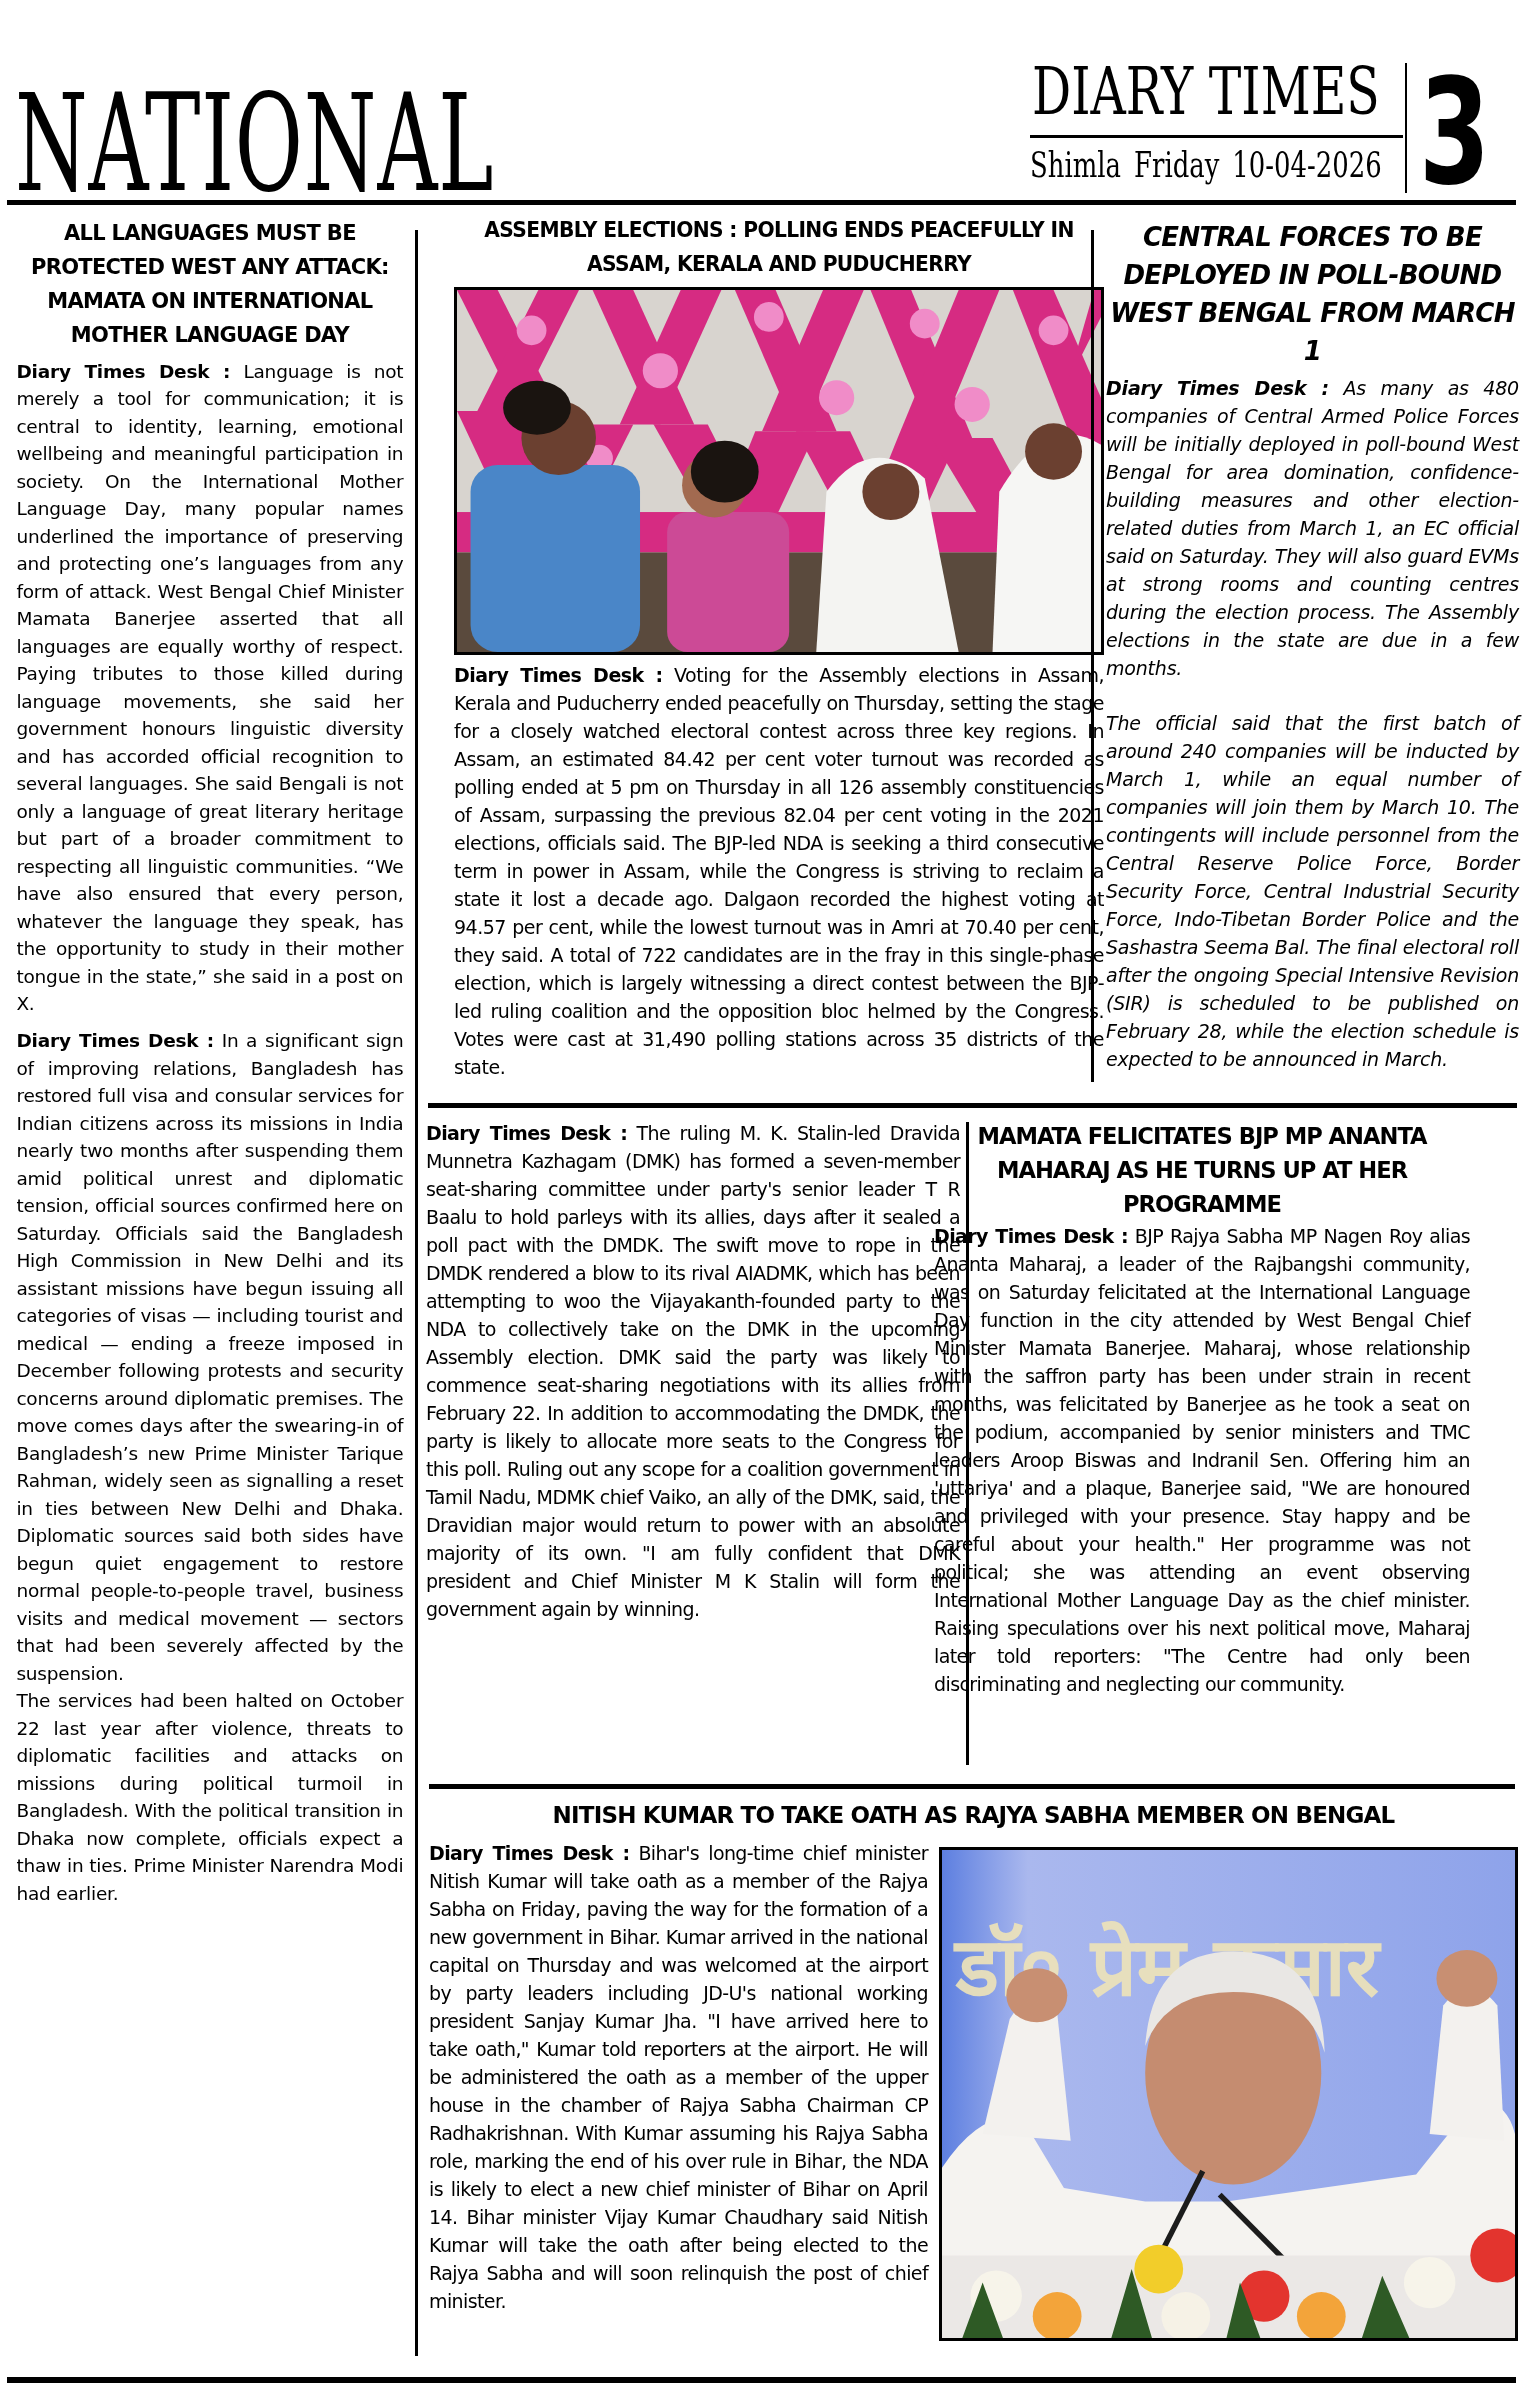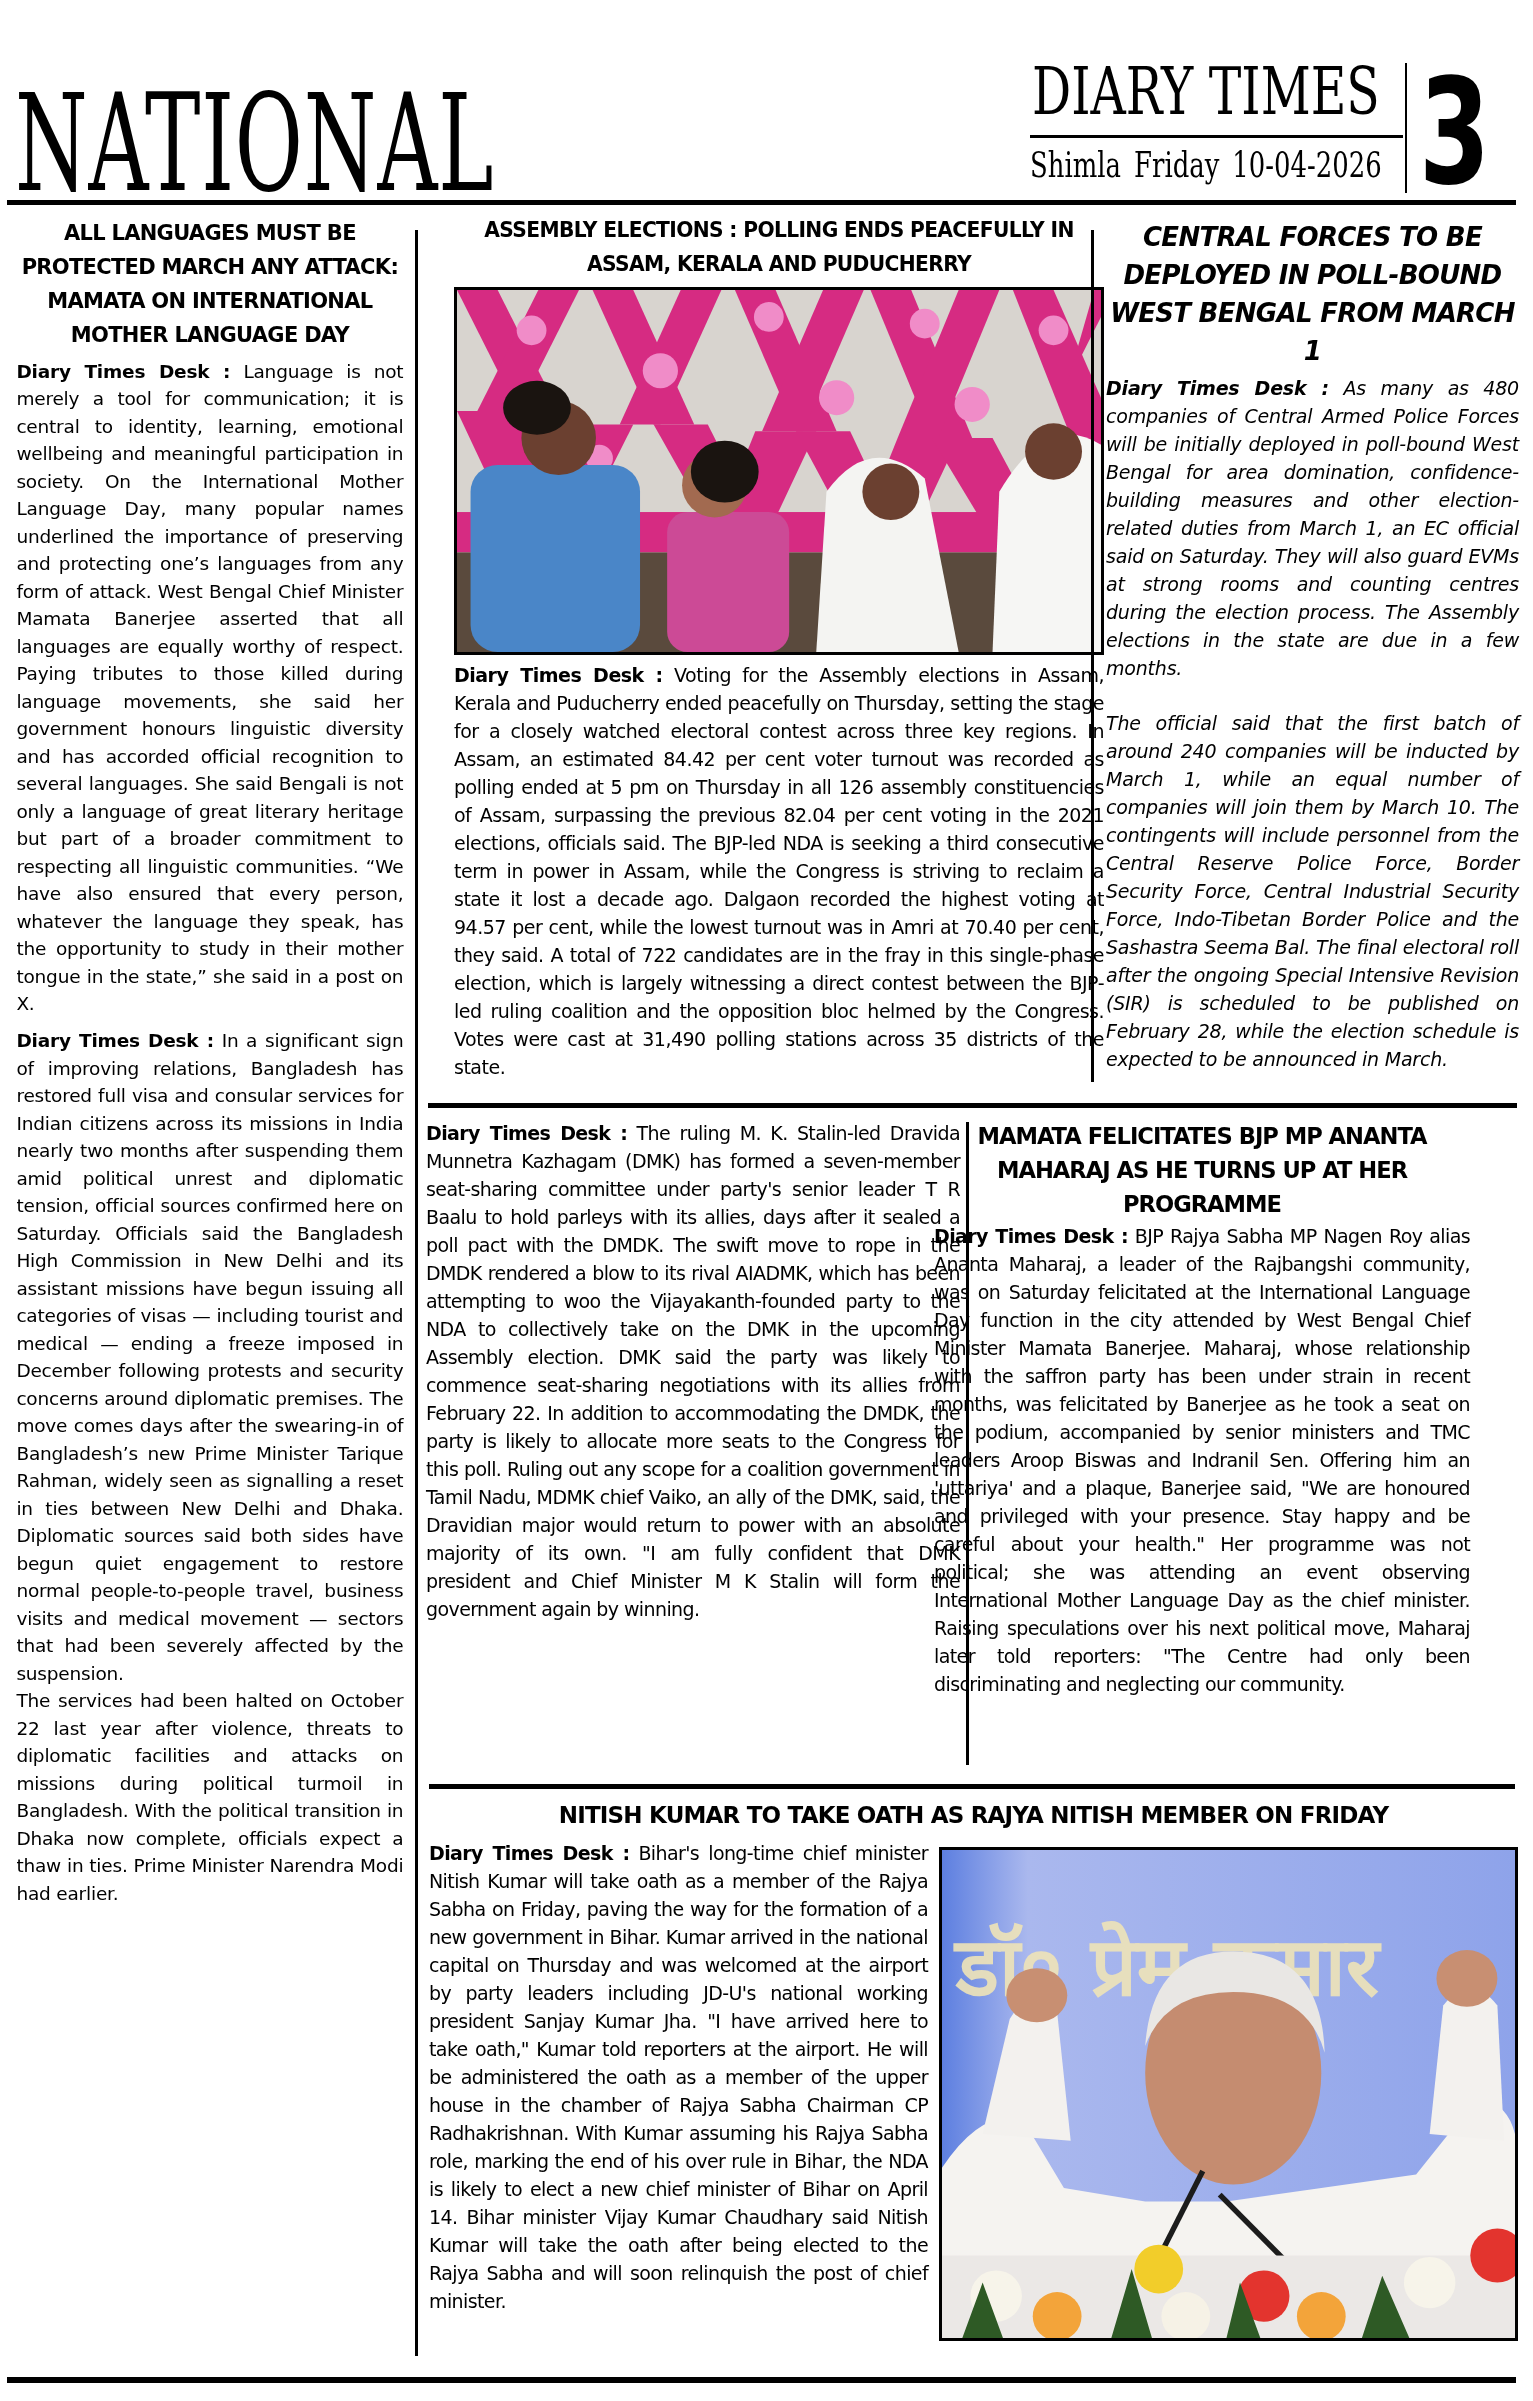--- a/index.html
+++ b/index.html
@@ -52,21 +52,21 @@
 <div class="abs date-line">
   <span>Shimla</span><span>Friday</span><span>10-04-2026</span>
 </div>
 <div class="abs mast-divider"></div>
 <div class="abs page-number">3</div>
 
 <div class="abs hrule" style="left:6.8px; top:200px; width:1509px;"></div>
 
 <div class="abs col-left" style="left:16.4px; top:216px; width:387px;">
   <article>
-    <h2 class="headline" style="margin:0 0 5.5px 0;">ALL LANGUAGES MUST BE PROTECTED MARCH ANY ATTACK: MAMATA ON INTERNATIONAL MOTHER LANGUAGE DAY</h2>
+    <h2 class="headline" style="margin:0 0 5.5px 0;">ALL LANGUAGES MUST BE PROTECTED WEST ANY ATTACK: MAMATA ON INTERNATIONAL MOTHER LANGUAGE DAY</h2>
     <div class="body">
       <p><span class="byline">Diary Times Desk :</span> <span>Language is not merely a tool for communication; it is central to identity, learning, emotional wellbeing and meaningful participation in society. On the International Mother Language Day, many popular names underlined the importance of preserving and protecting one’s languages from any form of attack. West Bengal Chief Minister Mamata Banerjee asserted that all languages are equally worthy of respect. Paying tributes to those killed during language movements, she said her government honours linguistic diversity and has accorded official recognition to several languages. She said Bengali is not only a language of great literary heritage but part of a broader commitment to respecting all linguistic communities. “We have also ensured that every person, whatever the language they speak, has the opportunity to study in their mother tongue in the state,” she said in a post on X.</span></p>
     </div>
   </article>
   <article style="margin-top:9.6px;">
     <div class="body">
       <p><span class="byline">Diary Times Desk :</span> <span>In a significant sign of improving relations, Bangladesh has restored full visa and consular services for Indian citizens across its missions in India nearly two months after suspending them amid political unrest and diplomatic tension, official sources confirmed here on Saturday. Officials said the Bangladesh High Commission in New Delhi and its assistant missions have begun issuing all categories of visas — including tourist and medical — ending a freeze imposed in December following protests and security concerns around diplomatic premises. The move comes days after the swearing-in of Bangladesh’s new Prime Minister Tarique Rahman, widely seen as signalling a reset in ties between New Delhi and Dhaka. Diplomatic sources said both sides have begun quiet engagement to restore normal people-to-people travel, business visits and medical movement — sectors that had been severely affected by the suspension.</span></p>
       <p>The services had been halted on October 22 last year after violence, threats to diplomatic facilities and attacks on missions during political turmoil in Bangladesh. With the political transition in Dhaka now complete, officials expect a thaw in ties. Prime Minister Narendra Modi had earlier.</p>
     </div>
   </article>
@@ -156,21 +156,21 @@
 <article class="abs mid2" style="left:934px; top:1119px; width:536px;">
   <h2 class="headline" style="margin:0 0 1.4px 0;">MAMATA FELICITATES BJP MP ANANTA MAHARAJ AS HE TURNS UP AT HER PROGRAMME</h2>
   <div class="body">
     <p><span class="byline">Diary Times Desk :</span> <span>BJP Rajya Sabha MP Nagen Roy alias Ananta Maharaj, a leader of the Rajbangshi community, was on Saturday felicitated at the International Language Day function in the city attended by West Bengal Chief Minister Mamata Banerjee. Maharaj, whose relationship with the saffron party has been under strain in recent months, was felicitated by Banerjee as he took a seat on the podium, accompanied by senior ministers and TMC leaders Aroop Biswas and Indranil Sen. Offering him an 'uttariya' and a plaque, Banerjee said, "We are honoured and privileged with your presence. Stay happy and be careful about your health." Her programme was not political; she was attending an event observing International Mother Language Day as the chief minister. Raising speculations over his next political move, Maharaj later told reporters: "The Centre had only been discriminating and neglecting our community.</span></p>
   </div>
 </article>
 
 <div class="abs hrule" style="left:429px; top:1784px; width:1086px;"></div>
 
 <article class="abs nitish" style="left:429px; top:1798px; width:1089px;">
-  <h2 class="headline" style="margin:0 0 6.8px 0;">NITISH KUMAR TO TAKE OATH AS RAJYA NITISH MEMBER ON FRIDAY</h2>
+  <h2 class="headline" style="margin:0 0 6.8px 0;">NITISH KUMAR TO TAKE OATH AS RAJYA SABHA MEMBER ON BENGAL</h2>
   <div class="body" style="width:499px;">
     <p><span class="byline">Diary Times Desk :</span> <span>Bihar's long-time chief minister Nitish Kumar will take oath as a member of the Rajya Sabha on Friday, paving the way for the formation of a new government in Bihar. Kumar arrived in the national capital on Thursday and was welcomed at the airport by party leaders including JD-U's national working president Sanjay Kumar Jha. "I have arrived here to take oath," Kumar told reporters at the airport. He will be administered the oath as a member of the upper house in the chamber of Rajya Sabha Chairman CP Radhakrishnan. With Kumar assuming his Rajya Sabha role, marking the end of his over rule in Bihar, the NDA is likely to elect a new chief minister of Bihar on April 14. Bihar minister Vijay Kumar Chaudhary said Nitish Kumar will take the oath after being elected to the Rajya Sabha and will soon relinquish the post of chief minister.</span></p>
   </div>
 </article>
 <div class="photo" style="left:939px; top:1847px; width:579px; height:494px;" aria-label="Nitish Kumar raising both fists while speaking at a podium with microphones and flowers">
   <svg viewBox="0 0 846 722" preserveAspectRatio="none">
     <defs>
       <linearGradient id="bgBlue" x1="0" y1="0" x2="1" y2="0">
         <stop offset="0" stop-color="#5d7fe0"></stop>
           <stop offset="0.15" stop-color="#aab8ee"></stop>

